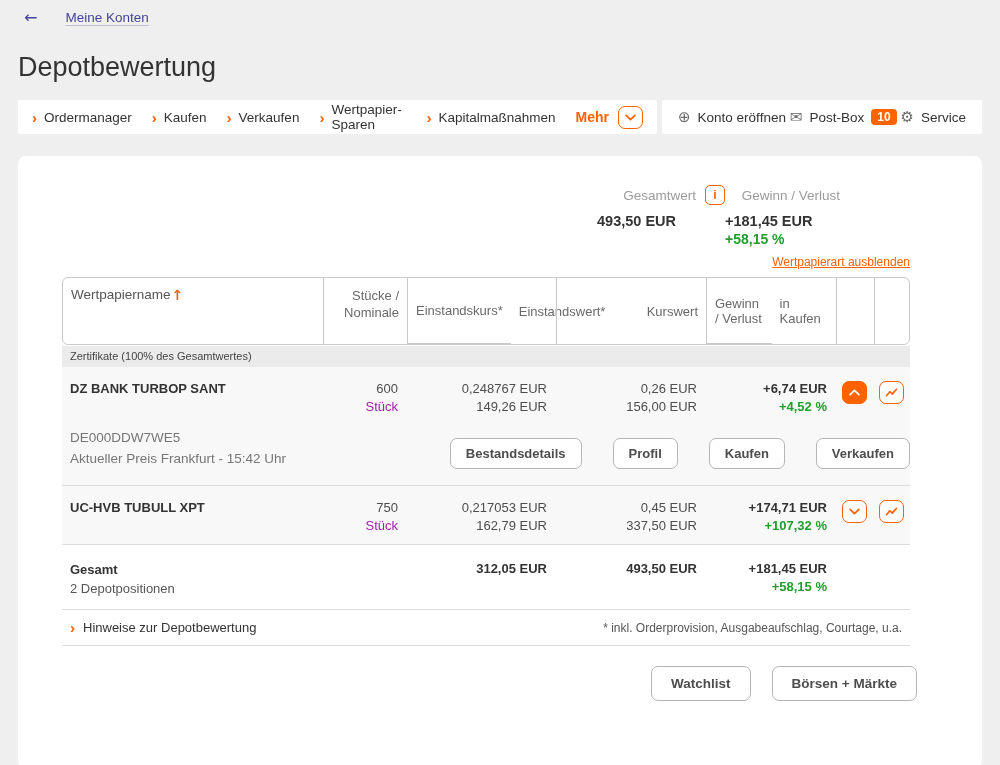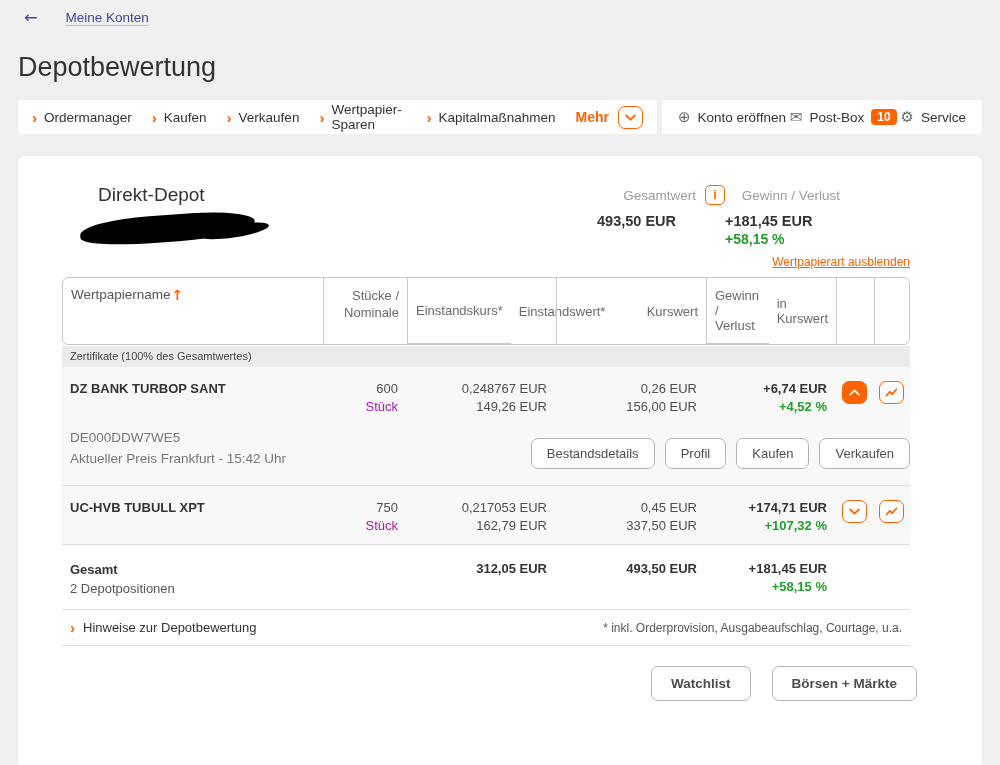--- a/index.html
+++ b/index.html
@@ -82,21 +82,21 @@
   .cell-r { text-align:right; padding-right:8px; font-size:13px; color:#4d4d4d; line-height:18px; }
   .dim { color:#a21caf; }
   .gl-main { font-weight:700; color:#333; }
   .gl-pct { font-weight:700; color:#219e2b; }
   .cell-btn { display:flex; justify-content:center; align-items:flex-start; padding-top:1px; }
 
   .detail { background:#f8f8f8; display:flex; align-items:flex-end; padding:2px 0 16px 8px; }
   .detail-left { font-size:13.5px; color:#767676; line-height:21px; }
   .detail-btns { margin-left:auto; display:flex; gap:10px; }
   .pill-btn { background:#fff; border:1.5px solid #b5b5b5; border-radius:7px;
-    padding:7px 15px; font-weight:400; font-size:13px; color:#4d4d4d; cursor:pointer; }
+    padding:7px 15px; font-weight:700; font-size:13px; color:#4d4d4d; cursor:pointer;margin-left:21px; }
   .divider { height:1px; background:#dcdcdc; }
 
   .total { padding:15px 0 11px; background:#fff; }
   .total-name { grid-column:1 / 3; padding-left:8px; font-size:13px; line-height:19px; }
   .total-name .t1 { font-weight:700; color:#333; }
   .total-name .t2 { color:#555; }
   .bold { font-weight:700; color:#333; }
 
   .hints { display:flex; align-items:center; padding:10px 8px 10px 8px; }
   .hints-link { display:flex; align-items:center; gap:8px; font-size:13px; color:#333; cursor:pointer; }
@@ -160,24 +160,20 @@
     <div class="action">
       <span class="action-icon uni">⚙</span>
       <span>Service</span>
     </div>
   </div>
 </div>
 
 <div class="card">
 
   <div class="depot-header">
-    <div>
-      <div class="depot-name">Direkt-Depot</div>
-      <div class="redaction"></div>
-    </div>
     <div class="summary">
       <div class="sum-col c1">
         <div class="sum-label-row">
           <span>Gesamtwert</span>
           <span class="info-btn">i</span>
         </div>
         <div class="sum-value">493,50 EUR</div>
       </div>
       <div class="sum-col c2">
         <div class="sum-label-row">
@@ -206,21 +202,21 @@
       </div>
       <div class="th th-split">
         <div class="sub top">Einstandskurs*</div>
         <div class="sub">Einstandswert*</div>
       </div>
       <div class="th th-split">
         <div class="sub">Kurswert</div>
       </div>
       <div class="th th-split">
         <div class="sub top">Gewinn / Verlust</div>
-        <div class="sub">in Kurswert</div>
+        <div class="sub">in Kaufen</div>
       </div>
       <div class="th"></div>
       <div class="th"></div>
     </div>
 
     <div class="group-band">Zertifikate (100% des Gesamtwertes)</div>
 
     <div class="row cols">
       <div class="cell-name">DZ BANK TURBOP SANT</div>
       <div class="cell-r">

